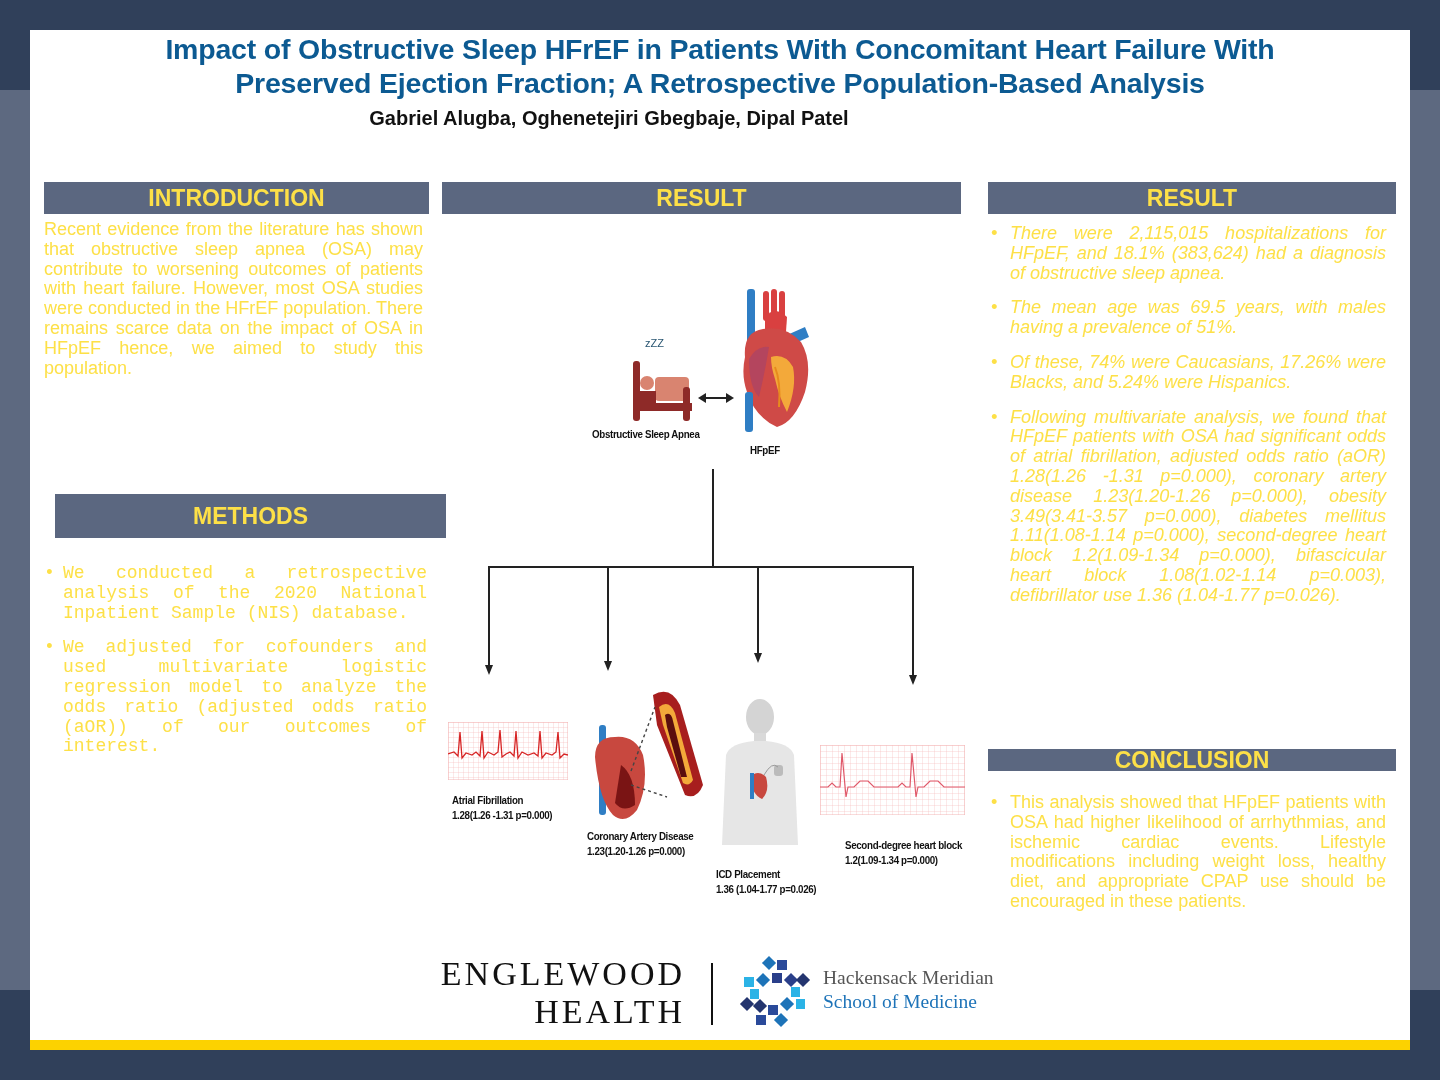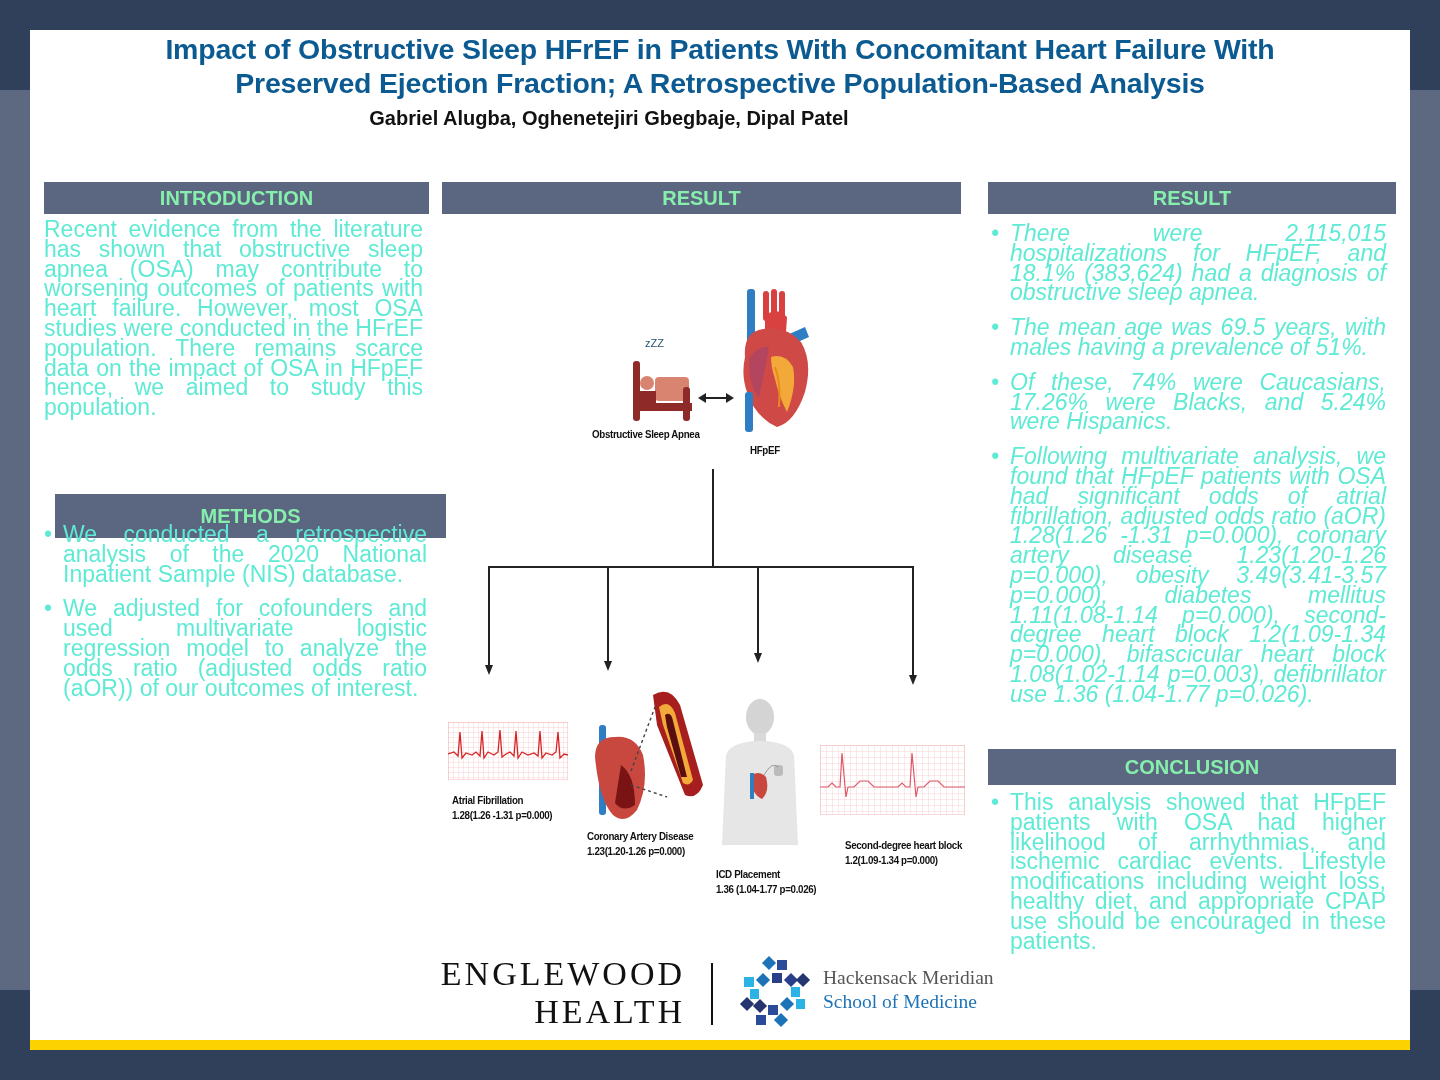--- a/index.html
+++ b/index.html
@@ -22,27 +22,27 @@
     position: absolute; left: 30px; top: 32px; width: 1380px;
     text-align: center; color: #0c5a92; font-weight: bold;
     font-size: 28.5px; line-height: 34px; letter-spacing: -0.2px;
   }
   .authors {
     position: absolute; left: 30px; top: 107px; width: 1158px;
     text-align: center; font-weight: bold; font-size: 20px; color: #111;
   }
 
   .sec-head {
-    position: absolute; background: #5b6780; color: #86efac;
-    font-weight: bold; font-size: 20px; text-align: center;
+    position: absolute; background: #5b6780; color: #fde047;
+    font-weight: bold; font-size: 23px; text-align: center;
     display: flex; align-items: center; justify-content: center;
   }
   .body-text {
-    position: absolute; font-size: 23px; line-height: 19.8px;
-    text-align: justify; color: #5eead4;
+    position: absolute; font-size: 18px; line-height: 19.8px;
+    text-align: justify; color: #fde047;
   }
   ul.bullets { list-style: none; }
   ul.bullets li { position: relative; padding-left: 22px; margin-bottom: 15px; text-align: justify; }
   ul.bullets li::before { content: "\2022"; position: absolute; left: 3px; top: 0; }
 
   
   .diagram { position: absolute; left: 440px; top: 215px; width: 530px; height: 720px; }
   .dlabel { position: absolute; font-family: "Liberation Sans", sans-serif; font-weight: bold; font-size: 11.5px; color: #111; letter-spacing: -0.4px; transform: scaleX(0.85); transform-origin: left top; white-space: nowrap; }
   .dlabel span { display: block; line-height: 15px; }
   .vline { position: absolute; width: 2px; background: #222; }
@@ -71,21 +71,21 @@
 <div class="title">
   <div>Impact of Obstructive Sleep HFrEF in Patients With Concomitant Heart Failure With</div>
   <div>Preserved Ejection Fraction; A Retrospective Population-Based Analysis</div>
 </div>
 <div class="authors">Gabriel Alugba, Oghenetejiri Gbegbaje, Dipal Patel</div>
 
 <div class="sec-head" style="left:44px; top:182px; width:385px; height:32px;">INTRODUCTION</div>
 <div class="body-text" style="left:44px; top:220px; width:379px;">Recent evidence from the literature has shown that obstructive sleep apnea (OSA) may contribute to worsening outcomes of patients with heart failure. However, most OSA studies were conducted in the HFrEF population. There remains scarce data on the impact of OSA in HFpEF hence, we aimed to study this population.</div>
 
 <div class="sec-head" style="left:55px; top:494px; width:391px; height:44px;">METHODS</div>
-<ul class="body-text bullets" style="left:41px; top:525px; width:386px;">
+<ul class="body-text bullets" style="left:41px; top:564px; width:386px;font-family:Liberation Mono, monospace;">
   <li>We conducted a retrospective analysis of the 2020 National Inpatient Sample (NIS) database.</li>
   <li>We adjusted for cofounders and used multivariate logistic regression model to analyze the odds ratio (adjusted odds ratio (aOR)) of our outcomes of interest.</li>
 </ul>
 
 <div class="sec-head" style="left:442px; top:182px; width:519px; height:32px;">RESULT</div>
 
 <div class="diagram">
 
   <svg style="position:absolute; left:185px; top:110px;" width="70" height="100" viewBox="0 0 70 100">
     <text x="20" y="22" font-size="11" fill="#2a5672" font-family="Liberation Sans, sans-serif">zZZ</text>
@@ -189,21 +189,21 @@
 </div>
 
 <div class="sec-head" style="left:988px; top:182px; width:408px; height:32px;">RESULT</div>
 <ul class="body-text bullets" style="left:988px; top:224px; width:398px;font-style:italic;">
   <li>There were 2,115,015 hospitalizations for HFpEF, and 18.1% (383,624) had a diagnosis of obstructive sleep apnea.</li>
   <li>The mean age was 69.5 years, with males having a prevalence of 51%.</li>
   <li>Of these, 74% were Caucasians, 17.26% were Blacks, and 5.24% were Hispanics.</li>
   <li>Following multivariate analysis, we found that HFpEF patients with OSA had significant odds of atrial fibrillation, adjusted odds ratio (aOR) 1.28(1.26 -1.31 p=0.000), coronary artery disease 1.23(1.20-1.26 p=0.000), obesity 3.49(3.41-3.57 p=0.000), diabetes mellitus 1.11(1.08-1.14 p=0.000), second-degree heart block 1.2(1.09-1.34 p=0.000), bifascicular heart block 1.08(1.02-1.14 p=0.003), defibrillator use 1.36 (1.04-1.77 p=0.026).</li>
 </ul>
 
-<div class="sec-head" style="left:988px; top:749px; width:408px; height:36px;text-align:right;">CONCLUSION</div>
+<div class="sec-head" style="left:988px; top:749px; width:408px; height:22px;text-align:right;">CONCLUSION</div>
 <ul class="body-text bullets" style="left:988px; top:793px; width:398px;">
   <li>This analysis showed that HFpEF patients with OSA had higher likelihood of arrhythmias, and ischemic cardiac events. Lifestyle modifications including weight loss, healthy diet, and appropriate CPAP use should be encouraged in these patients.</li>
 </ul>
 
 <div class="englewood">
   <div>ENGLEWOOD</div>
   <div>HEALTH</div>
 </div>
 <div class="logo-divider"></div>
 <svg style="position:absolute; left:738px; top:955px;" width="74" height="74" viewBox="0 0 74 74">

